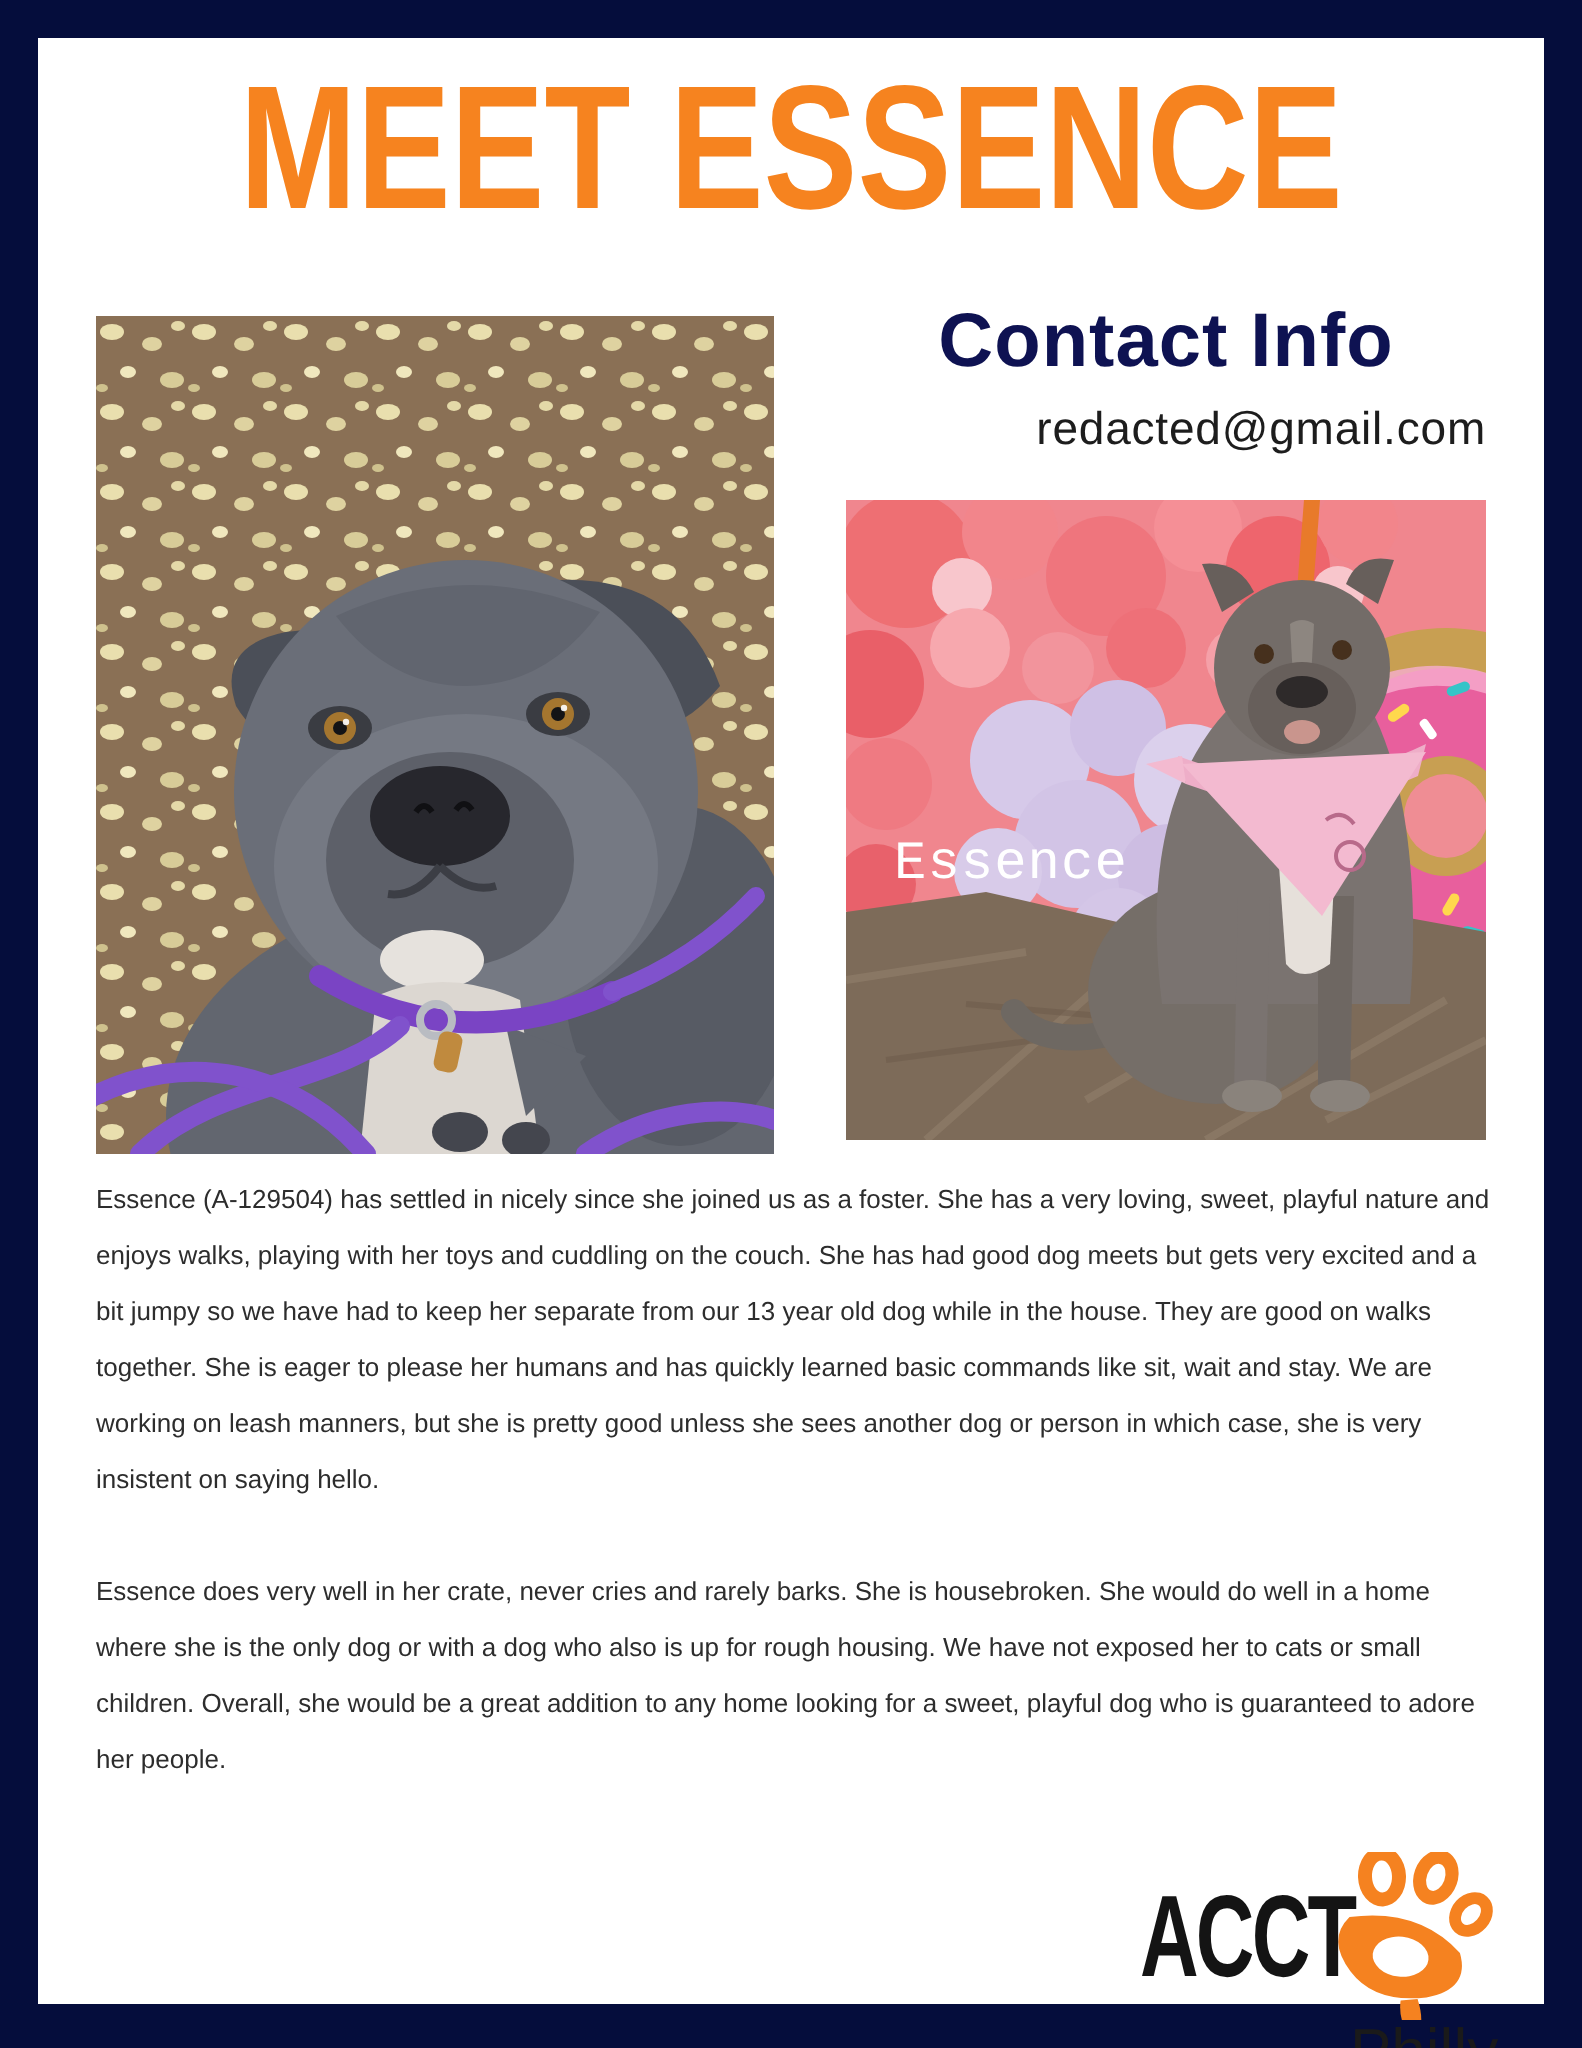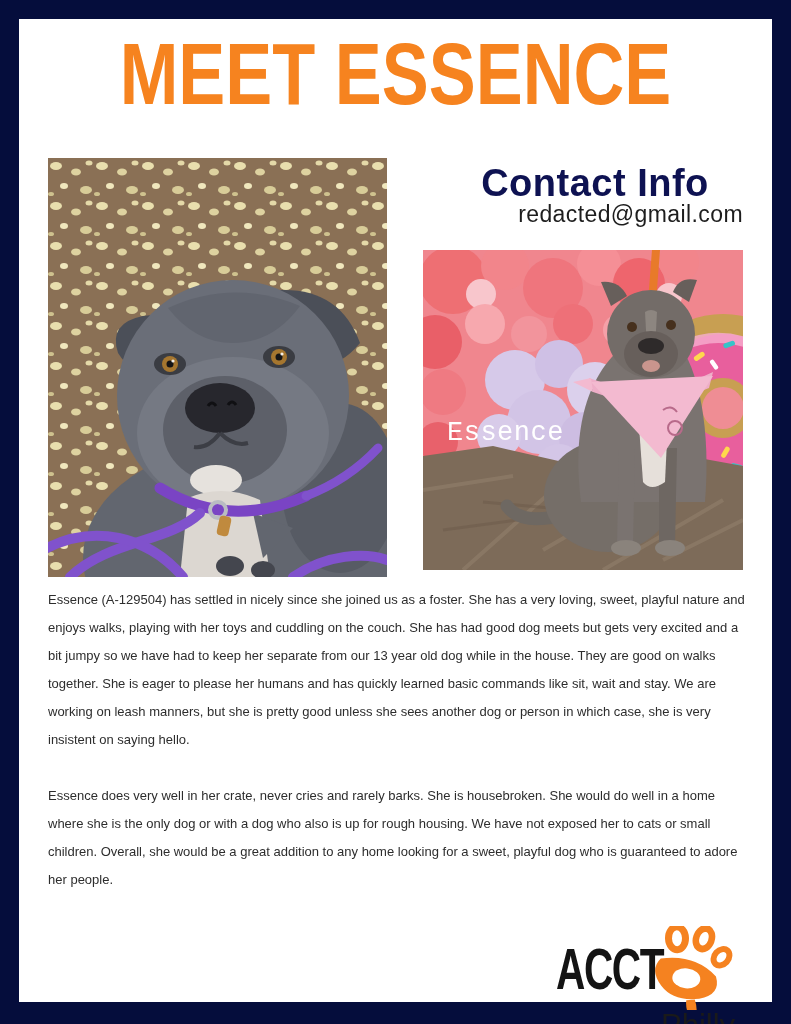--- a/index.html
+++ b/index.html
@@ -9,33 +9,33 @@
 
   .title{position:absolute;left:19px;top:30px;width:753px;margin:0;text-align:center;
          font-size:88px;line-height:88px;font-weight:bold;color:#f6831f;
          transform:scaleX(0.80);transform-origin:center;letter-spacing:0px;white-space:nowrap;}
 
   .photo{position:absolute;overflow:hidden;background:#8a7055;font-family:Liberation Mono, monospace;}
   .photo-left{left:48px;top:158px;width:339px;height:419px;}
   .photo-right{left:423px;top:250px;width:320px;height:320px;background:#f2939b;}
   .photo svg{display:block;}
 
-  .contact-heading{position:absolute;left:423px;top:150px;width:320px;margin:12px;text-align:center;
+  .contact-heading{position:absolute;left:423px;top:150px;width:320px;margin:0;text-align:center;
                    font-size:38px;font-weight:bold;color:#0e1252;letter-spacing:0.5px;}
   .contact-email{position:absolute;left:423px;top:201px;width:320px;text-align:right;
                  font-size:23px;color:#1d1d1d;letter-spacing:0.4px;}
 
   .caption{position:absolute;left:24px;top:168px;color:#ffffff;font-size:27px;letter-spacing:0.5px;}
 
   .body-text{position:absolute;left:48px;top:586px;width:702px;color:#2d2d2d;
              font-size:13px;line-height:28px;}
   .body-text p{margin:0;}
   .body-text p + p{margin-top:28px;}
 
-  .logo{position:absolute;left:564px;top:926px;width:178px;height:80px;}
+  .logo{position:absolute;left:578px;top:926px;width:178px;height:80px;}
   .logo .paw{position:absolute;left:82px;top:0px;}
   .logo .acct{position:absolute;left:-8px;top:14px;font-size:58px;font-weight:bold;color:#141414;
               letter-spacing:-2px;transform:scaleX(0.70);transform-origin:left center;line-height:1;}
   .logo .philly{position:absolute;left:97px;top:40px;font-family:Liberation Sans, sans-serif;
                 font-size:31px;color:#1a1a1a;margin-top:42px;}
 </style>
 </head>
 <body>
 
 <div class="page">

